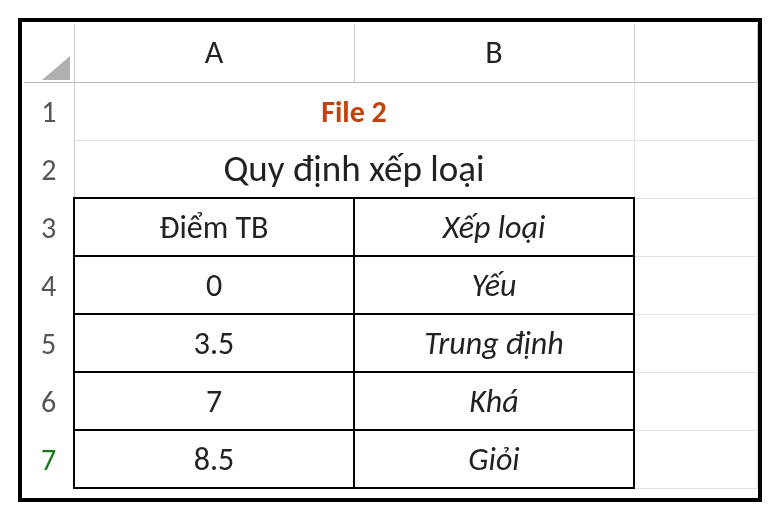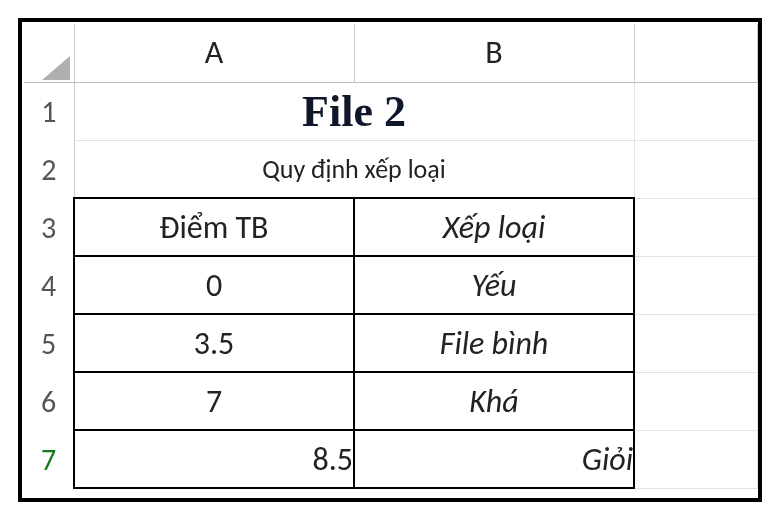--- a/index.html
+++ b/index.html
@@ -75,35 +75,34 @@
     .rownum.active { color: #1a7a1a; }
 
     
     .cell {
       border-right: 1px solid #e2e2e2;
       border-bottom: 1px solid #e2e2e2;
     }
 
     
     .file-title {
-      color: #0f172a;
+      color: #c2410c;
       font-weight: 700;
-      font-size: 44px;
-      font-family: Liberation Serif, serif;
+      font-size: 30px;
     }
 
     
     .merged-subtitle {
-      font-size: 26px;
+      font-size: 37px;
       color: #222;
     }
 
     
     .b-top { border-top: 2px solid #000 !important; }
-    .b-bottom { border-bottom: 2px solid #000 !important; text-align: right; }
+    .b-bottom { border-bottom: 2px solid #000 !important; }
     .b-left { border-left: 2px solid #000 !important; }
     .b-right { border-right: 2px solid #000 !important; font-style: italic; }
     .b-inner-r { border-right: 2px solid #000 !important; }
     .b-inner-b { border-bottom: 2px solid #000 !important; }
   </style>
 </head>
 <body>
 
 <div class="frame">
   <div class="sheet">
@@ -145,21 +144,21 @@
       <tr>
         <td class="rownum">4</td>
         <td class="cell b-left b-inner-r b-inner-b">0</td>
         <td class="cell b-right b-inner-b">Yếu</td>
         <td class="cell"></td>
       </tr>
 
       <tr>
         <td class="rownum">5</td>
         <td class="cell b-left b-inner-r b-inner-b">3.5</td>
-        <td class="cell b-right b-inner-b">File bình</td>
+        <td class="cell b-right b-inner-b">Trung định</td>
         <td class="cell"></td>
       </tr>
 
       <tr>
         <td class="rownum">6</td>
         <td class="cell b-left b-inner-r b-inner-b">7</td>
         <td class="cell b-right b-inner-b">Khá</td>
         <td class="cell"></td>
       </tr>
 

